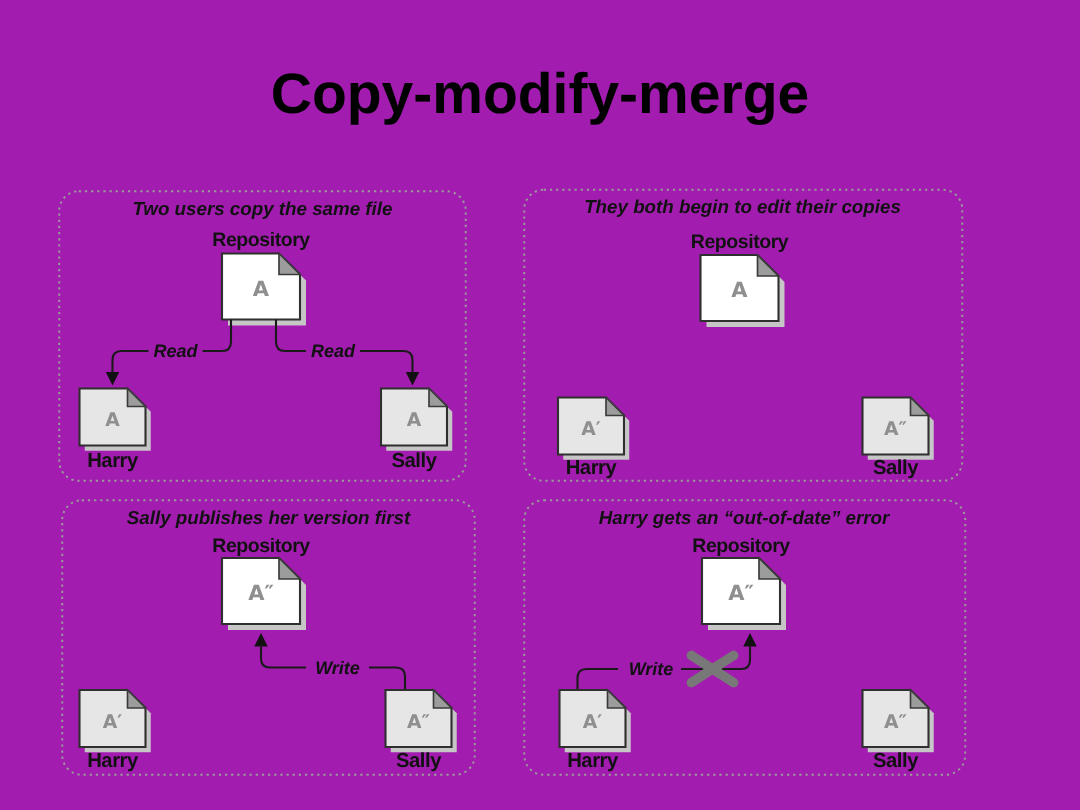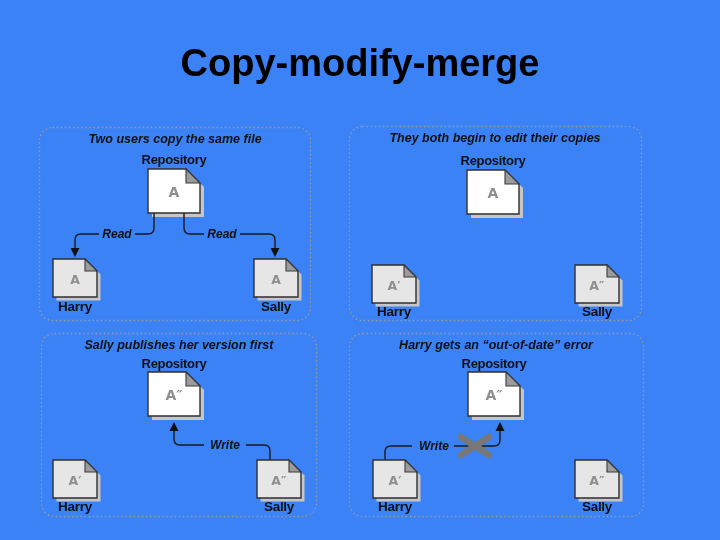--- a/index.html
+++ b/index.html
@@ -1,16 +1,16 @@
 <!DOCTYPE html>
 <html><head>
 <meta charset="utf-8">
 <style>
   html,body{margin:0;padding:0;background:#ffffff;}
-  .slide{position:relative;width:720px;height:540px;background:#3b82f6;overflow:hidden;
+  .slide{position:relative;width:720px;height:540px;background:#a21caf;overflow:hidden;
          font-family:"Liberation Sans",sans-serif;}
   .slide-title{position:absolute;left:0;top:42px;width:720px;text-align:center;
                font-size:38px;font-weight:700;color:#000;letter-spacing:0px;}
   .panel{position:absolute;}
   svg text{font-family:"Liberation Sans",sans-serif;}
   .pborder{fill:none;stroke:#9a9a9a;stroke-width:1.3;stroke-dasharray:1.5 2.6;}
   .caption{font-size:12.5px;font-weight:700;font-style:italic;fill:#111;}
   .repolabel{font-size:13px;font-weight:700;fill:#111;letter-spacing:-0.3px;}
   .namelabel{font-size:13.5px;font-weight:700;fill:#111;letter-spacing:-0.3px;}
   .rwlabel{font-size:12px;font-weight:700;font-style:italic;fill:#111;}

